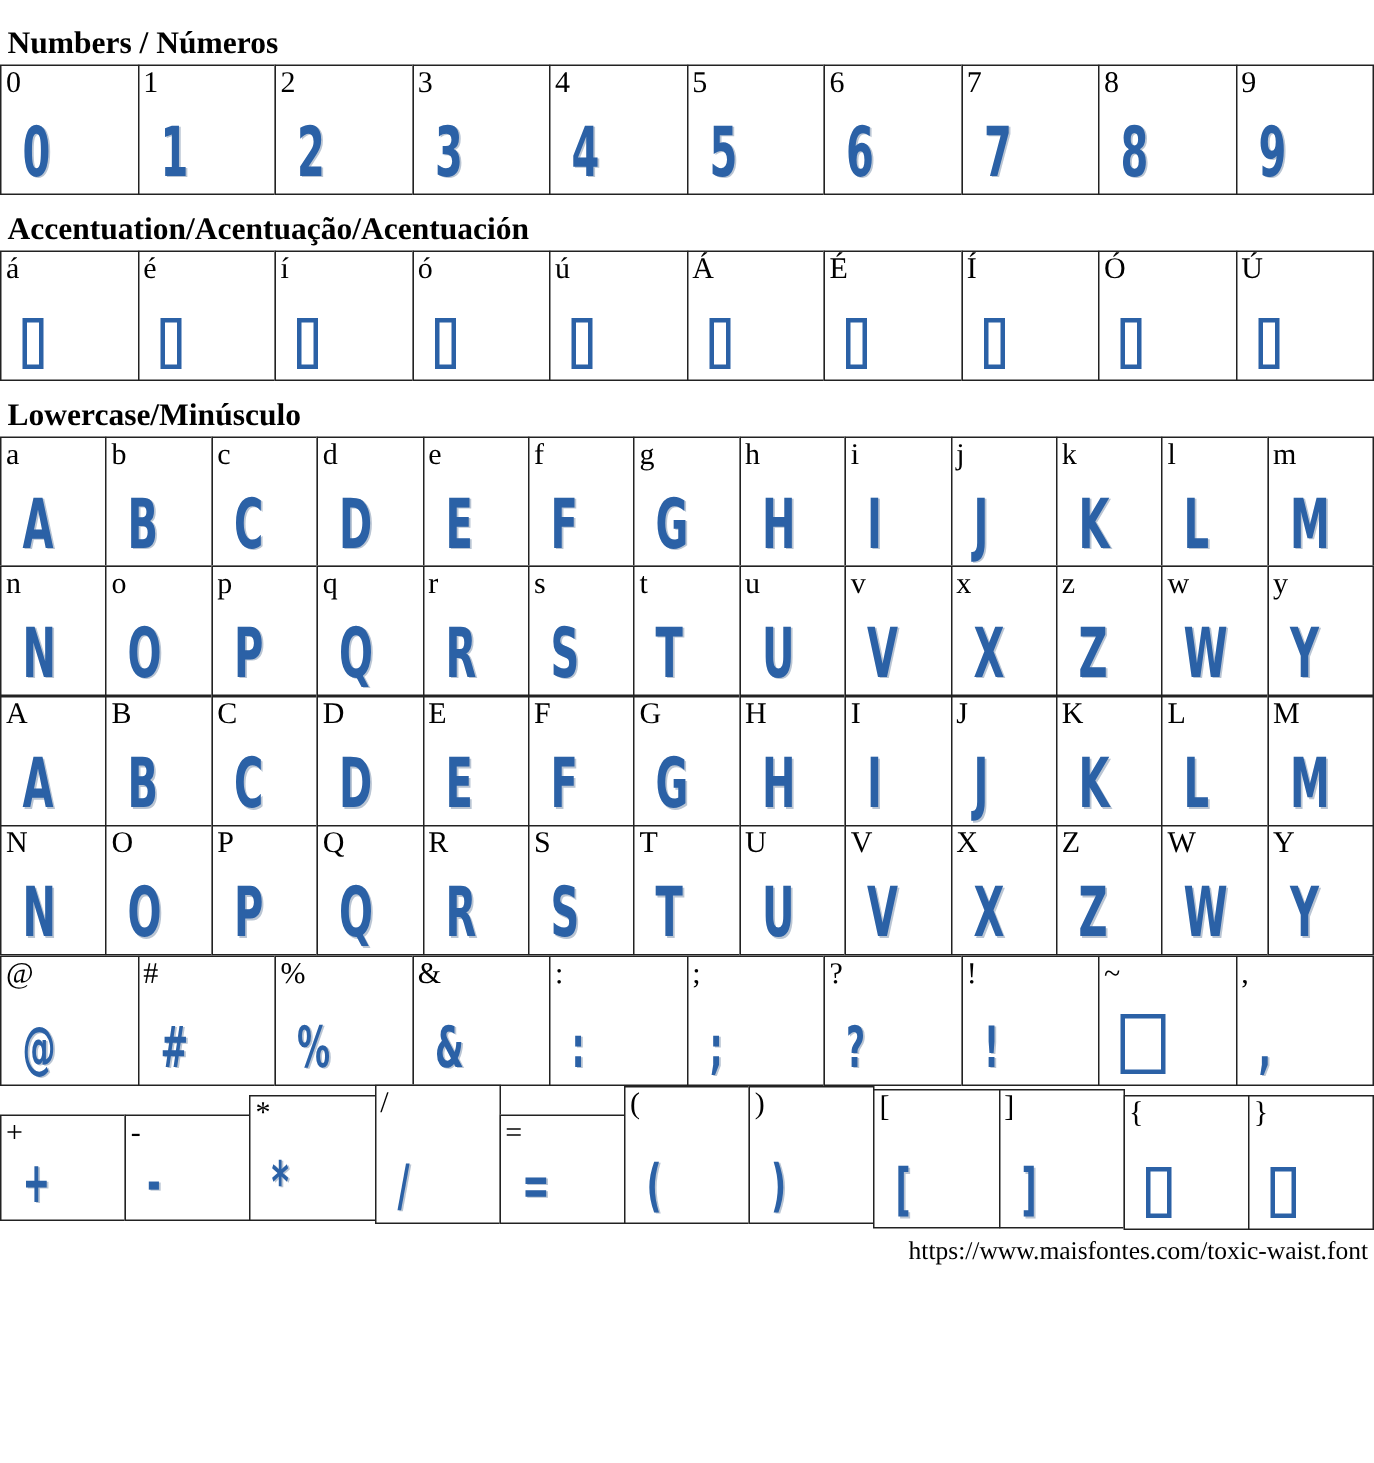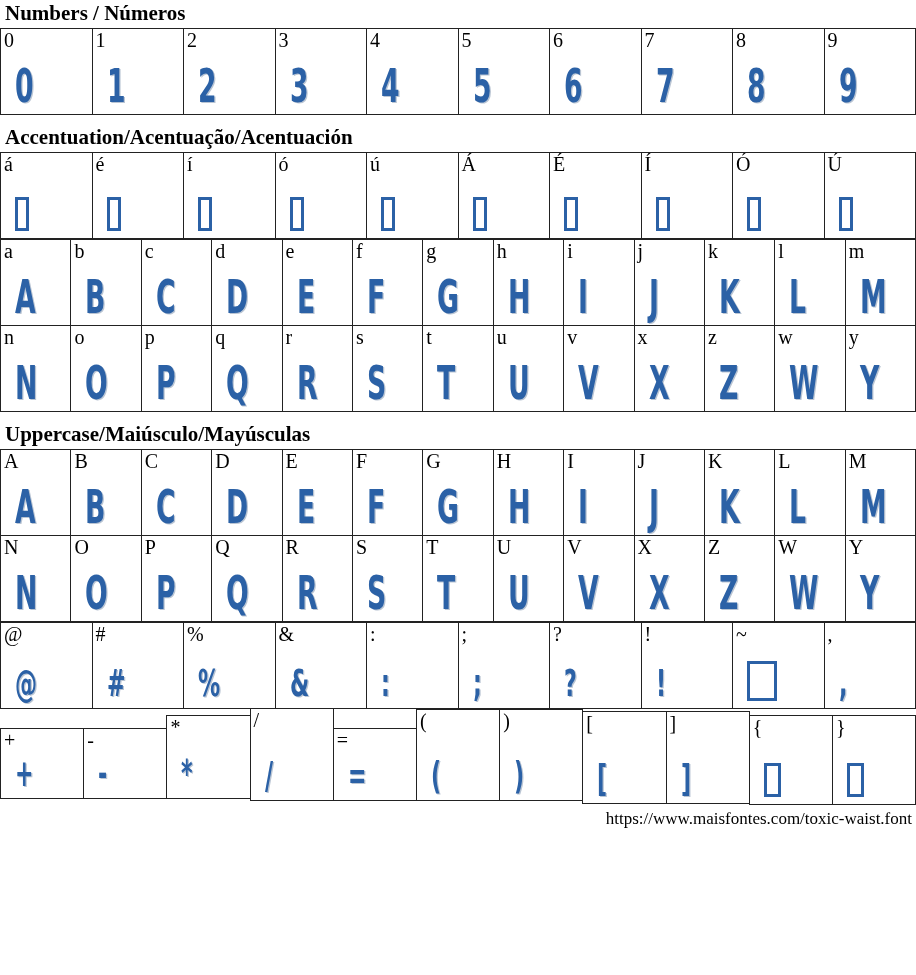--- a/index.html
+++ b/index.html
@@ -10,21 +10,21 @@
     position:relative;
   }
   .specimen{padding:0 0 0 0;}
   .section-title{
     font-family:"Liberation Serif",serif;
     font-weight:bold;
     font-size:21px;
     line-height:1.1;
     margin:11px 0 3px 5px;
   }
-  .section:first-child .section-title{margin-top:2px;}
+  .section:first-child .section-title{margin-top:17px;}
   .row{
     display:flex;
     width:916px;
     box-sizing:border-box;
   }
   .row + .row{margin-top:-1px;}
   .cell{
     flex:1 1 0;
     box-sizing:border-box;
     border:1px solid #222;
@@ -215,20 +215,21 @@
         </div>
         <div class="cell">
           <span class="cell-label">Ú</span>
           <span class="glyph-box">
             <span class="tofu" style="width: 14px; height: 34px; border-color: rgb(43, 97, 166);"></span>
           </span>
         </div>
       </div>
     </div>
     <div class="section sec-lowercase">
+      <h2 class="section-title">Lowercase/Minúsculo</h2>
       <div class="row">
         <div class="cell">
           <span class="cell-label">a</span>
           <span class="glyph-box">
             <span class="glyph" style="color: rgb(43, 97, 166);">A</span>
           </span>
         </div>
         <div class="cell">
           <span class="cell-label">b</span>
           <span class="glyph-box">
@@ -377,21 +378,20 @@
         </div>
         <div class="cell">
           <span class="cell-label">y</span>
           <span class="glyph-box">
             <span class="glyph" style="color: rgb(43, 97, 166);">Y</span>
           </span>
         </div>
       </div>
     </div>
     <div class="section sec-uppercase">
-      <h2 class="section-title">Uppercase/Maiúsculo/Mayúsculas</h2>
       <div class="row">
         <div class="cell">
           <span class="cell-label">A</span>
           <span class="glyph-box">
             <span class="glyph" style="color: rgb(43, 97, 166);">A</span>
           </span>
         </div>
         <div class="cell">
           <span class="cell-label">B</span>
           <span class="glyph-box">

